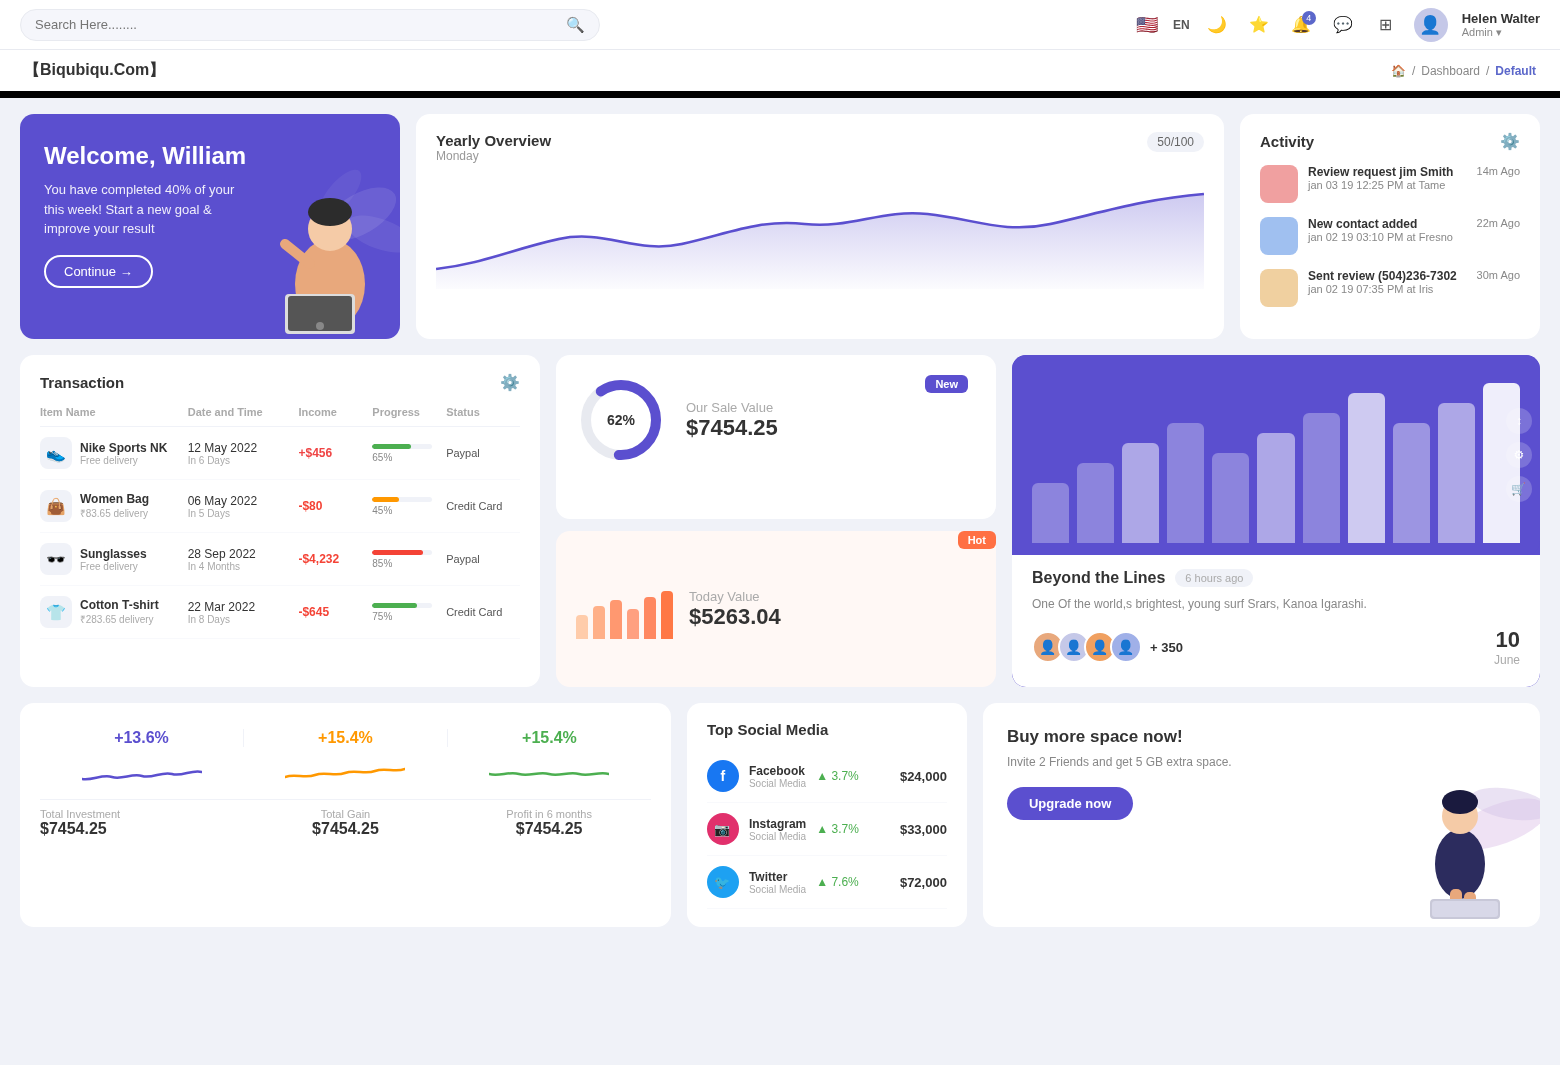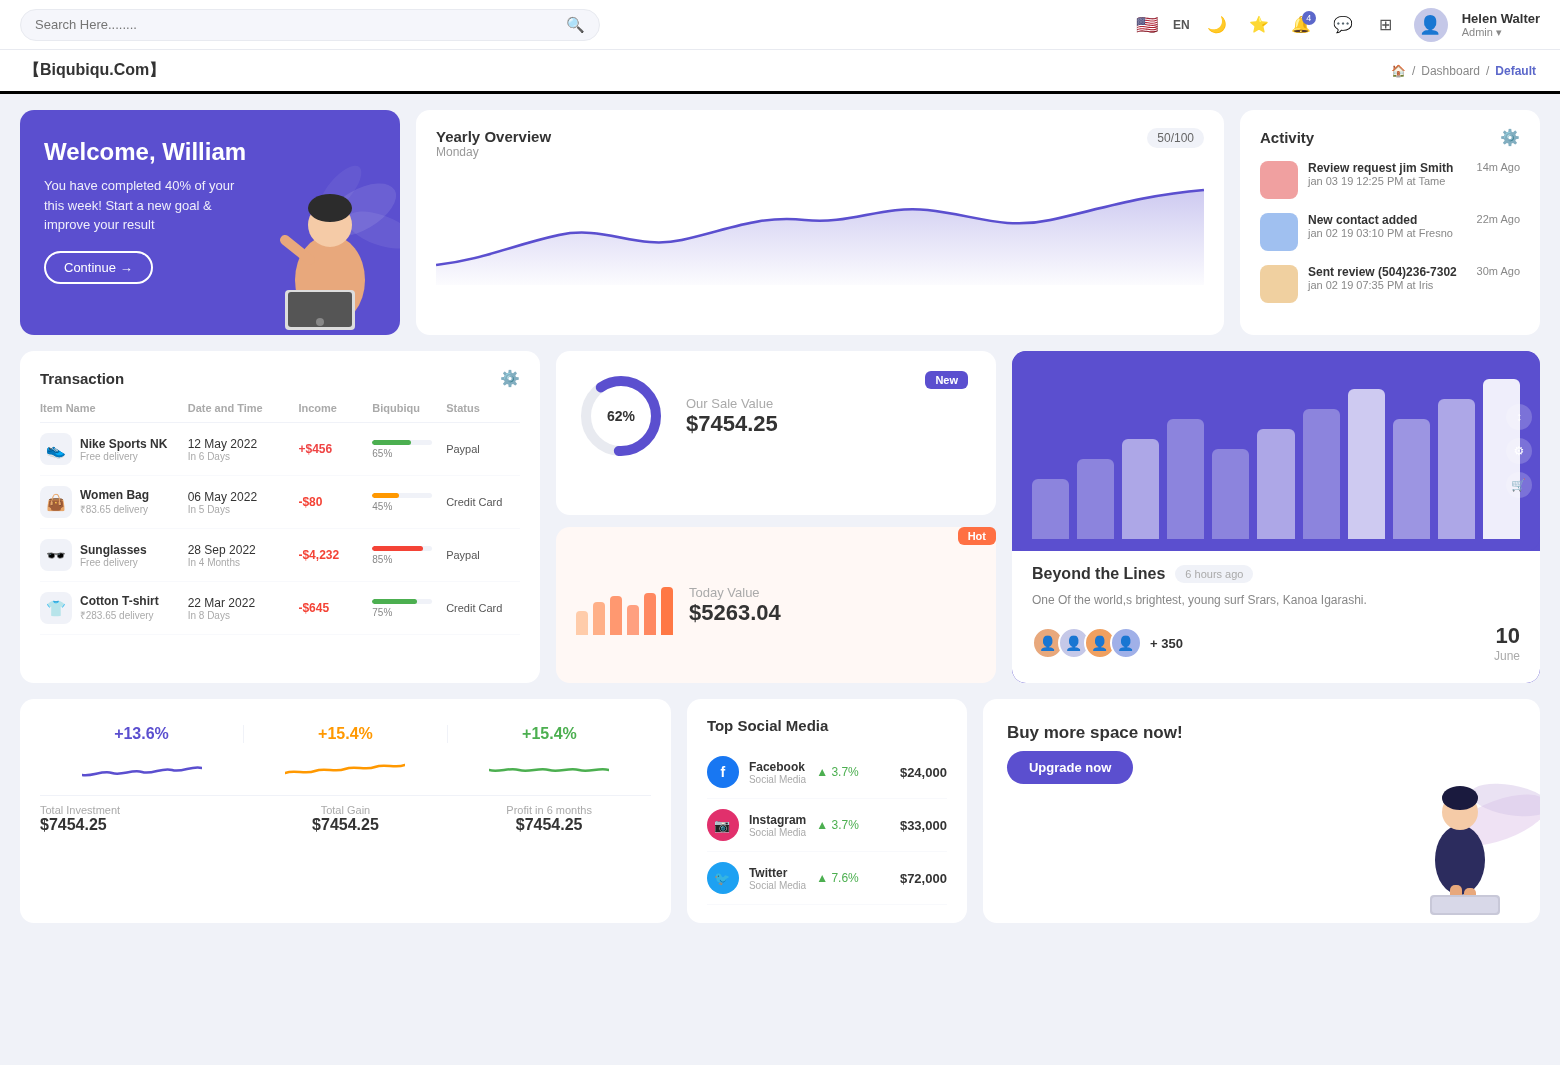--- a/index.html
+++ b/index.html
@@ -35,21 +35,21 @@
     .user-name { font-weight: 600; font-size: 13px; color: #333; }
     .user-role { font-size: 11px; color: #888; }
 
     
     .breadcrumb-bar {
       background: #fff;
       padding: 10px 24px;
       display: flex;
       justify-content: space-between;
       align-items: center;
-      border-bottom: 3px solid #000000;
+      border-bottom: 7px solid #000000;
     }
     .brand { font-size: 16px; font-weight: 700; color: #333; }
     .breadcrumb { display: flex; gap: 6px; align-items: center; font-size: 12px; color: #888; }
     .breadcrumb .active { color: #5b67ca; font-weight: 600; }
 
     
     .main-content { padding: 16px 20px; display: flex; flex-direction: column; gap: 16px; }
 
     
     .row { display: flex; gap: 16px; }
@@ -376,21 +376,21 @@
 
     <div class="transaction-card">
       <div class="transaction-header">
         <span class="card-title">Transaction</span>
         <span class="gear-icon">⚙️</span>
       </div>
       <div class="table-header">
         <span class="th">Item Name</span>
         <span class="th">Date and Time</span>
         <span class="th">Income</span>
-        <span class="th">Biqubiqu</span>
+        <span class="th">Progress</span>
         <span class="th">Status</span>
       </div>
       <div id="transaction-rows">
     <div class="table-row">
       <div class="item-info">
         <div class="item-icon">👟</div>
         <div>
           <div class="item-name">Nike Sports NK</div>
           <div class="item-sub">Free delivery</div>
         </div>
@@ -641,20 +641,21 @@
         <div class="social-type">Social Media</div>
       </div>
       <div class="social-pct">▲ 7.6%</div>
       <div class="social-amount">$72,000</div>
     </div>
         </div>
     </div>
 
     <div class="buy-space-card" style="flex:1;">
       <div class="buy-space-title">Buy more space now!</div>
+      <div class="buy-space-desc">Invite 2 Friends and get 5 GB extra space.</div>
       <button class="upgrade-btn">Upgrade now</button>
       <div class="buy-illustration">
         <svg viewBox="0 0 180 180" xmlns="http://www.w3.org/2000/svg">
 
           <ellipse cx="140" cy="80" rx="50" ry="20" fill="#e8d5f0" transform="rotate(-20 140 80)" opacity="0.7"></ellipse>
           <ellipse cx="150" cy="60" rx="40" ry="15" fill="#d5c5e8" transform="rotate(10 150 60)" opacity="0.5"></ellipse>
 
           <ellipse cx="100" cy="120" rx="25" ry="35" fill="#2c2c5e"></ellipse>
           <circle cx="100" cy="72" r="18" fill="#f5cba7"></circle>
 

